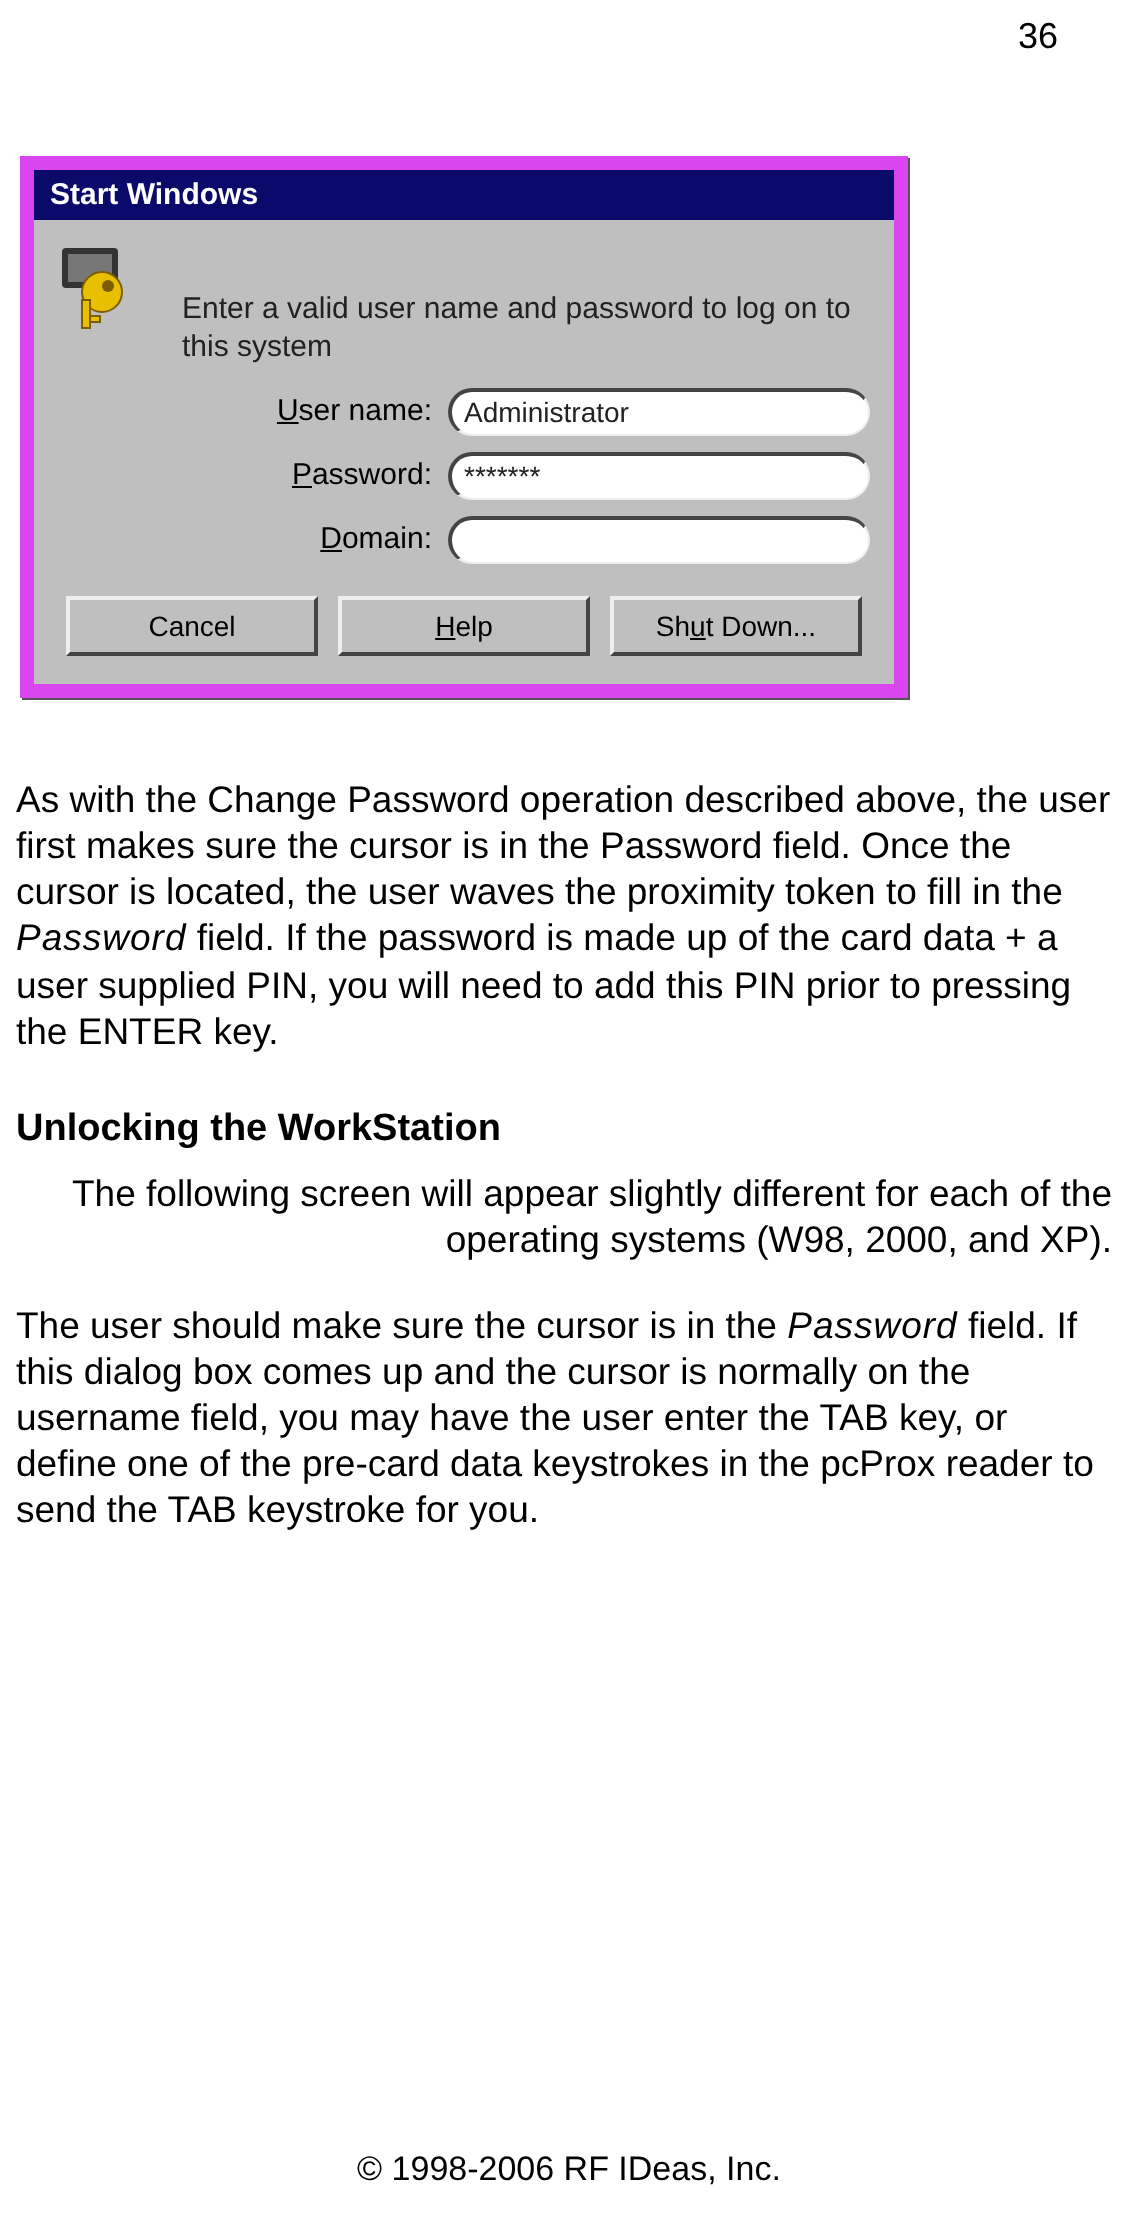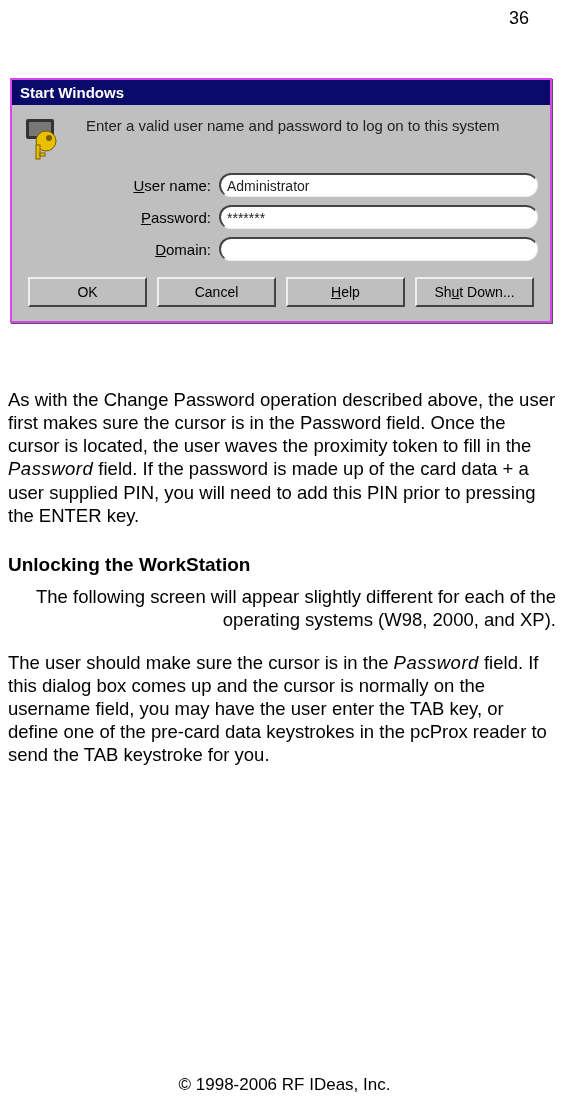--- a/index.html
+++ b/index.html
@@ -14,22 +14,22 @@
     .page-num {
       position: absolute;
       top: 8px;
       right: 40px;
       font-size: 18px;
     }
     .dialog {
       position: absolute;
       top: 78px;
       left: 10px;
-      width: 542px;
-      border: 2px solid #d946ef;
+      width: 444px;
+      border: 7px solid #d946ef;
       background: #bfbfbf;
       box-shadow: 1px 1px 0 #555;
     }
     .titlebar {
       background: #0a0a6a;
       color: #fff;
       padding: 4px 8px;
       font-size: 15px;
       font-weight: bold;
       display: flex;
@@ -49,20 +49,21 @@
       width: 48px;
       height: 48px;
       position: relative;
       flex-shrink: 0;
     }
     .instr {
       font-size: 15px;
       line-height: 1.25;
       color: #222;
       padding-top: 2px;
+      margin-top: 24px;
     }
     .form-rows {
       padding-left: 90px;
       margin-bottom: 16px;
     }
     .frow {
       display: flex;
       align-items: center;
       margin-bottom: 8px;
       justify-content: flex-end;
@@ -170,21 +171,20 @@
       <div class="frow">
         <div class="flabel"><span class="ul">P</span><span>assword:</span></div>
         <input class="finput" value="*******" style="">
       </div>
       <div class="frow">
         <div class="flabel"><span class="ul">D</span><span>omain:</span></div>
         <input class="finput" value="" style="">
       </div>
     </div>
     <div class="btn-row">
-      <div class="btn">OK</div>
       <div class="btn">Cancel</div>
       <div class="btn"><span class="ul">H</span><span>elp</span></div>
       <div class="btn"><span>Sh</span><span class="ul">u</span><span>t Down...</span></div>
     </div>
   </div>
 </div>
 
 <div class="body-text">
   <div class="p1">
     <span>As with the Change Password operation described above, the user first makes sure the cursor is in the Password field. Once the cursor is located, the user waves the proximity token to fill in the </span><span class="italic">Password</span><span> field. If the password is made up of the card data + a user supplied PIN, you will need to add this PIN prior to pressing the ENTER key.</span>

